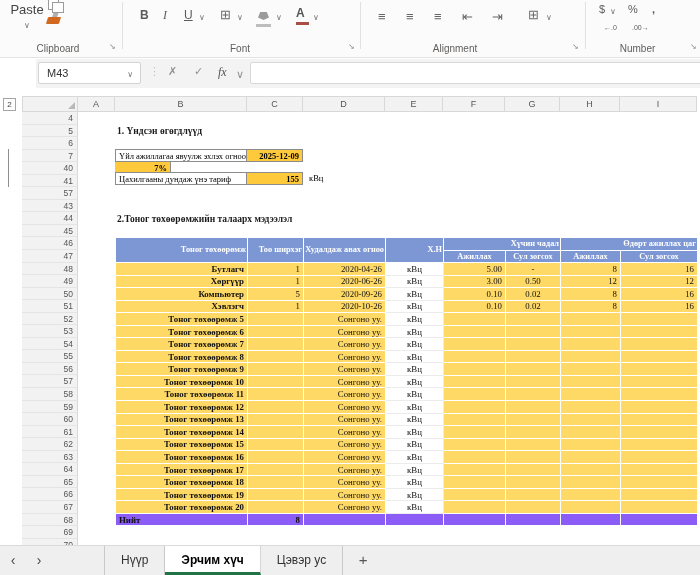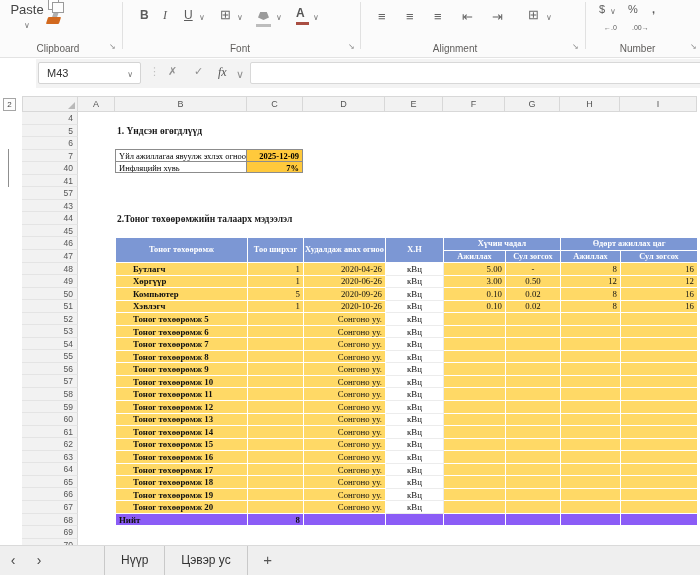--- a/index.html
+++ b/index.html
@@ -88,24 +88,24 @@
     text-align:right; padding:1px 3px 0 0; }
   .i-unit { font-family:"Liberation Serif",serif; font-size:8.5px; padding:1px 0 0 6px; }
 
   
   #equip-table { position:absolute; left:115px; top:149px; width:582px;
     border-collapse:collapse; table-layout:fixed;
     font-family:"Liberation Serif",serif; font-size:8.8px; color:#111; }
   #equip-table th { background:#7c97d4; color:#fff; font-weight:bold; font-size:8.3px;
     border:1px solid #fff; line-height:1.1; padding:0 1px; }
   #equip-table tr { height:12.55px; }
-  #equip-table tr.hdr1 { height:13px; } #equip-table tr.hdr2 { height:12px; }
+  #equip-table tr.hdr1 { height:13px;text-align:right; } #equip-table tr.hdr2 { height:12px; }
   #equip-table td { background:#ffd966; border:1px solid #fff; padding:0 3px;
     white-space:nowrap; overflow:hidden; }
-  #equip-table td.c0 { text-align:left; font-weight:bold;padding-left:17px; }
+  #equip-table td.c0 { text-align:right; font-weight:bold;padding-left:17px; }
   #equip-table td.c1, #equip-table td.c2 { text-align:right; }
   #equip-table td.c3 { background:#fff; text-align:center; border:1px solid #ececec; border-top:none; }
   #equip-table td.c4, #equip-table td.c6, #equip-table td.c7 { text-align:right; }
   #equip-table td.c5 { text-align:center; }
   #equip-table tr.total td { background:#8b5cf6; font-weight:bold; }
   #equip-table tr.total td.t0 { text-align:left; }
   #equip-table tr.total td.t1 { text-align:right; }
 
   
   #tab-bar { position:absolute; left:0; top:545px; width:700px; height:30px;
@@ -241,23 +241,27 @@
     <div id="outline-line"></div>
 
     <div id="s1-title" class="sheet-title">1. Үндсэн өгөгдлүүд</div>
     <div id="info-rows">
         <div class="info-row">
           <div class="i-lbl">Үйл ажиллагаа явуулж эхлэх огноо</div>
           <div class="i-val">2025-12-09</div>
           <div class="i-unit"></div>
         </div>
         <div class="info-row">
-          <div class="i-lbl">Инфляцийн хувь</div>
           <div class="i-val">7%</div>
           <div class="i-unit"></div>
+        </div>
+        <div class="info-row">
+          <div class="i-lbl">Цахилгааны дундаж үнэ тариф</div>
+          <div class="i-val">155</div>
+          <div class="i-unit">кВц</div>
         </div>
       </div>
     <div id="s2-title" class="sheet-title">2.Тоног төхөөрөмжийн талаарх мэдээлэл</div>
 
     <table id="equip-table">
       <colgroup>
         <col style="width:132px">
           <col style="width:56px">
           <col style="width:82px">
           <col style="width:58px">
@@ -497,17 +501,18 @@
         </tr>
       </tfoot>
     </table>
   </div>
 
   <div id="tab-bar">
     <div class="nav-arrow">‹</div>
     <div class="nav-arrow">›</div>
     <div id="tabs">
         <div class="sheet-tab">Нүүр</div>
+        <div class="sheet-tab active">Эрчим хүч</div>
         <div class="sheet-tab">Цэвэр ус</div>
       </div>
     <div id="add-sheet">+</div>
   </div>
 </div>
 
 </body></html>

